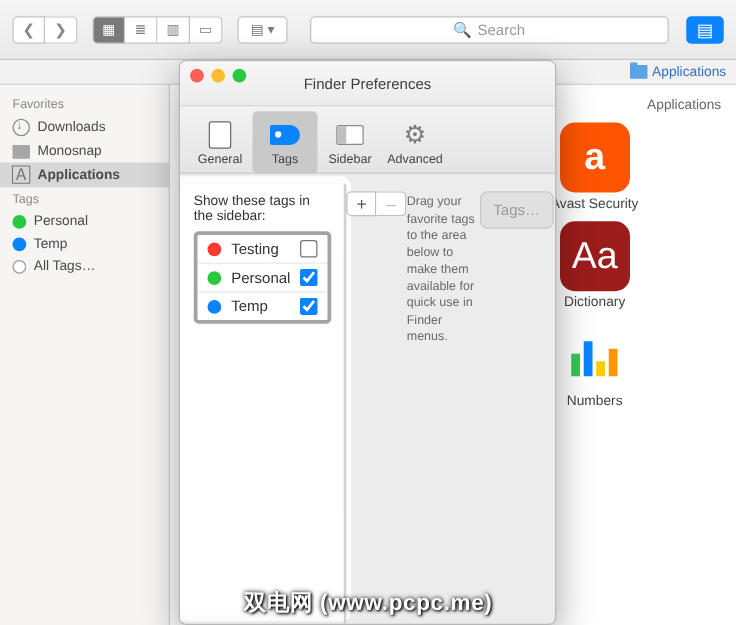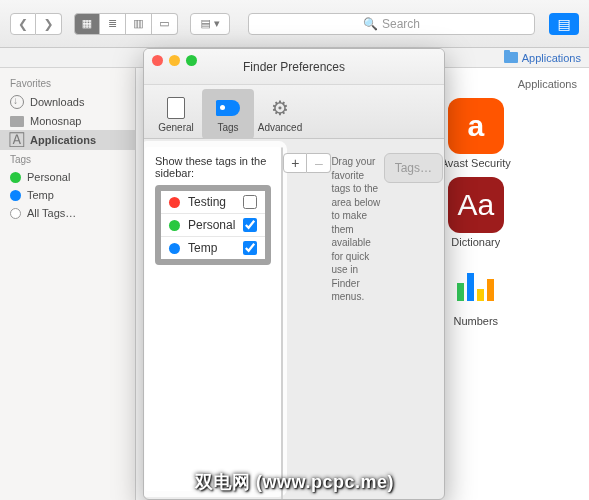--- a/index.html
+++ b/index.html
@@ -91,21 +91,21 @@
 .gen-ic{width:18px;height:22px;border:1.5px solid #6a6a6a;border-radius:2px;background:#fff;}
 .tag-ic{width:24px;height:16px;background:#0a84ff;border-radius:2px 10px 10px 2px;position:relative;}
 .tag-ic::after{content:"";position:absolute;left:4px;top:5px;width:5px;height:5px;border-radius:50%;background:#fff;}
 .side-ic{width:22px;height:16px;border:1.4px solid #8a8a8a;border-radius:2px;position:relative;background:#fff;}
 .side-ic::before{content:"";position:absolute;left:0;top:0;bottom:0;width:7px;background:#bfbfbf;}
 .adv-ic{font-size:20px;color:#7a7a7a;}
 
 .pref-body{padding:8px 1px 10px;display:flex;height:calc(100% - 78px);}
 .hlbox{background:#fff;border-radius:3px;box-shadow:0 0 0 6px rgba(255,255,255,.85);padding:8px 10px 0;margin-bottom:10px;}
 .instr{font-size:11px;color:#333;margin-bottom:6px;}
-.tag-list{border:6px solid #a3a3a3;border-radius:4px;overflow:hidden;background:#fff;}
+.tag-list{border:3px solid #a3a3a3;border-radius:4px;overflow:hidden;background:#fff;}
 .trow{display:flex;align-items:center;padding:4px 8px;gap:8px;border-bottom:1px solid #e7e7e7;font-size:12px;color:#333;}
 .trow:last-child{border-bottom:none;}
 .trow input[type=checkbox]{margin-left:auto;width:14px;height:14px;accent-color:#0a84ff;}
 .dot{width:11px;height:11px;border-radius:50%;}
 .dot.red{background:#ff3b30;}
 .dot.green{background:#28c840;}
 .dot.blue{background:#0a84ff;}
 
 .empty-list{flex:1;border:1px solid #d0d0d0;border-radius:4px;background:#fff;background-image:repeating-linear-gradient(#fff 0 22px,#f6f6f6 22px 44px);margin-top:0;}
 
@@ -242,20 +242,26 @@
       <div class="tab-ic">
           <div class="gen-ic"></div>
         </div>
       <span>General</span>
     </div>
     <div class="tab sel">
       <div class="tab-ic">
           <div class="tag-ic"></div>
         </div>
       <span>Tags</span>
+    </div>
+    <div class="tab">
+      <div class="tab-ic">
+          <div class="side-ic"></div>
+        </div>
+      <span>Sidebar</span>
     </div>
     <div class="tab">
       <div class="tab-ic adv-ic">⚙</div>
       <span>Advanced</span>
     </div>
   </div>
   <div class="pref-body">
     <div class="hlbox">
       <div class="instr">Show these tags in the sidebar:</div>
       <div class="tag-list">

